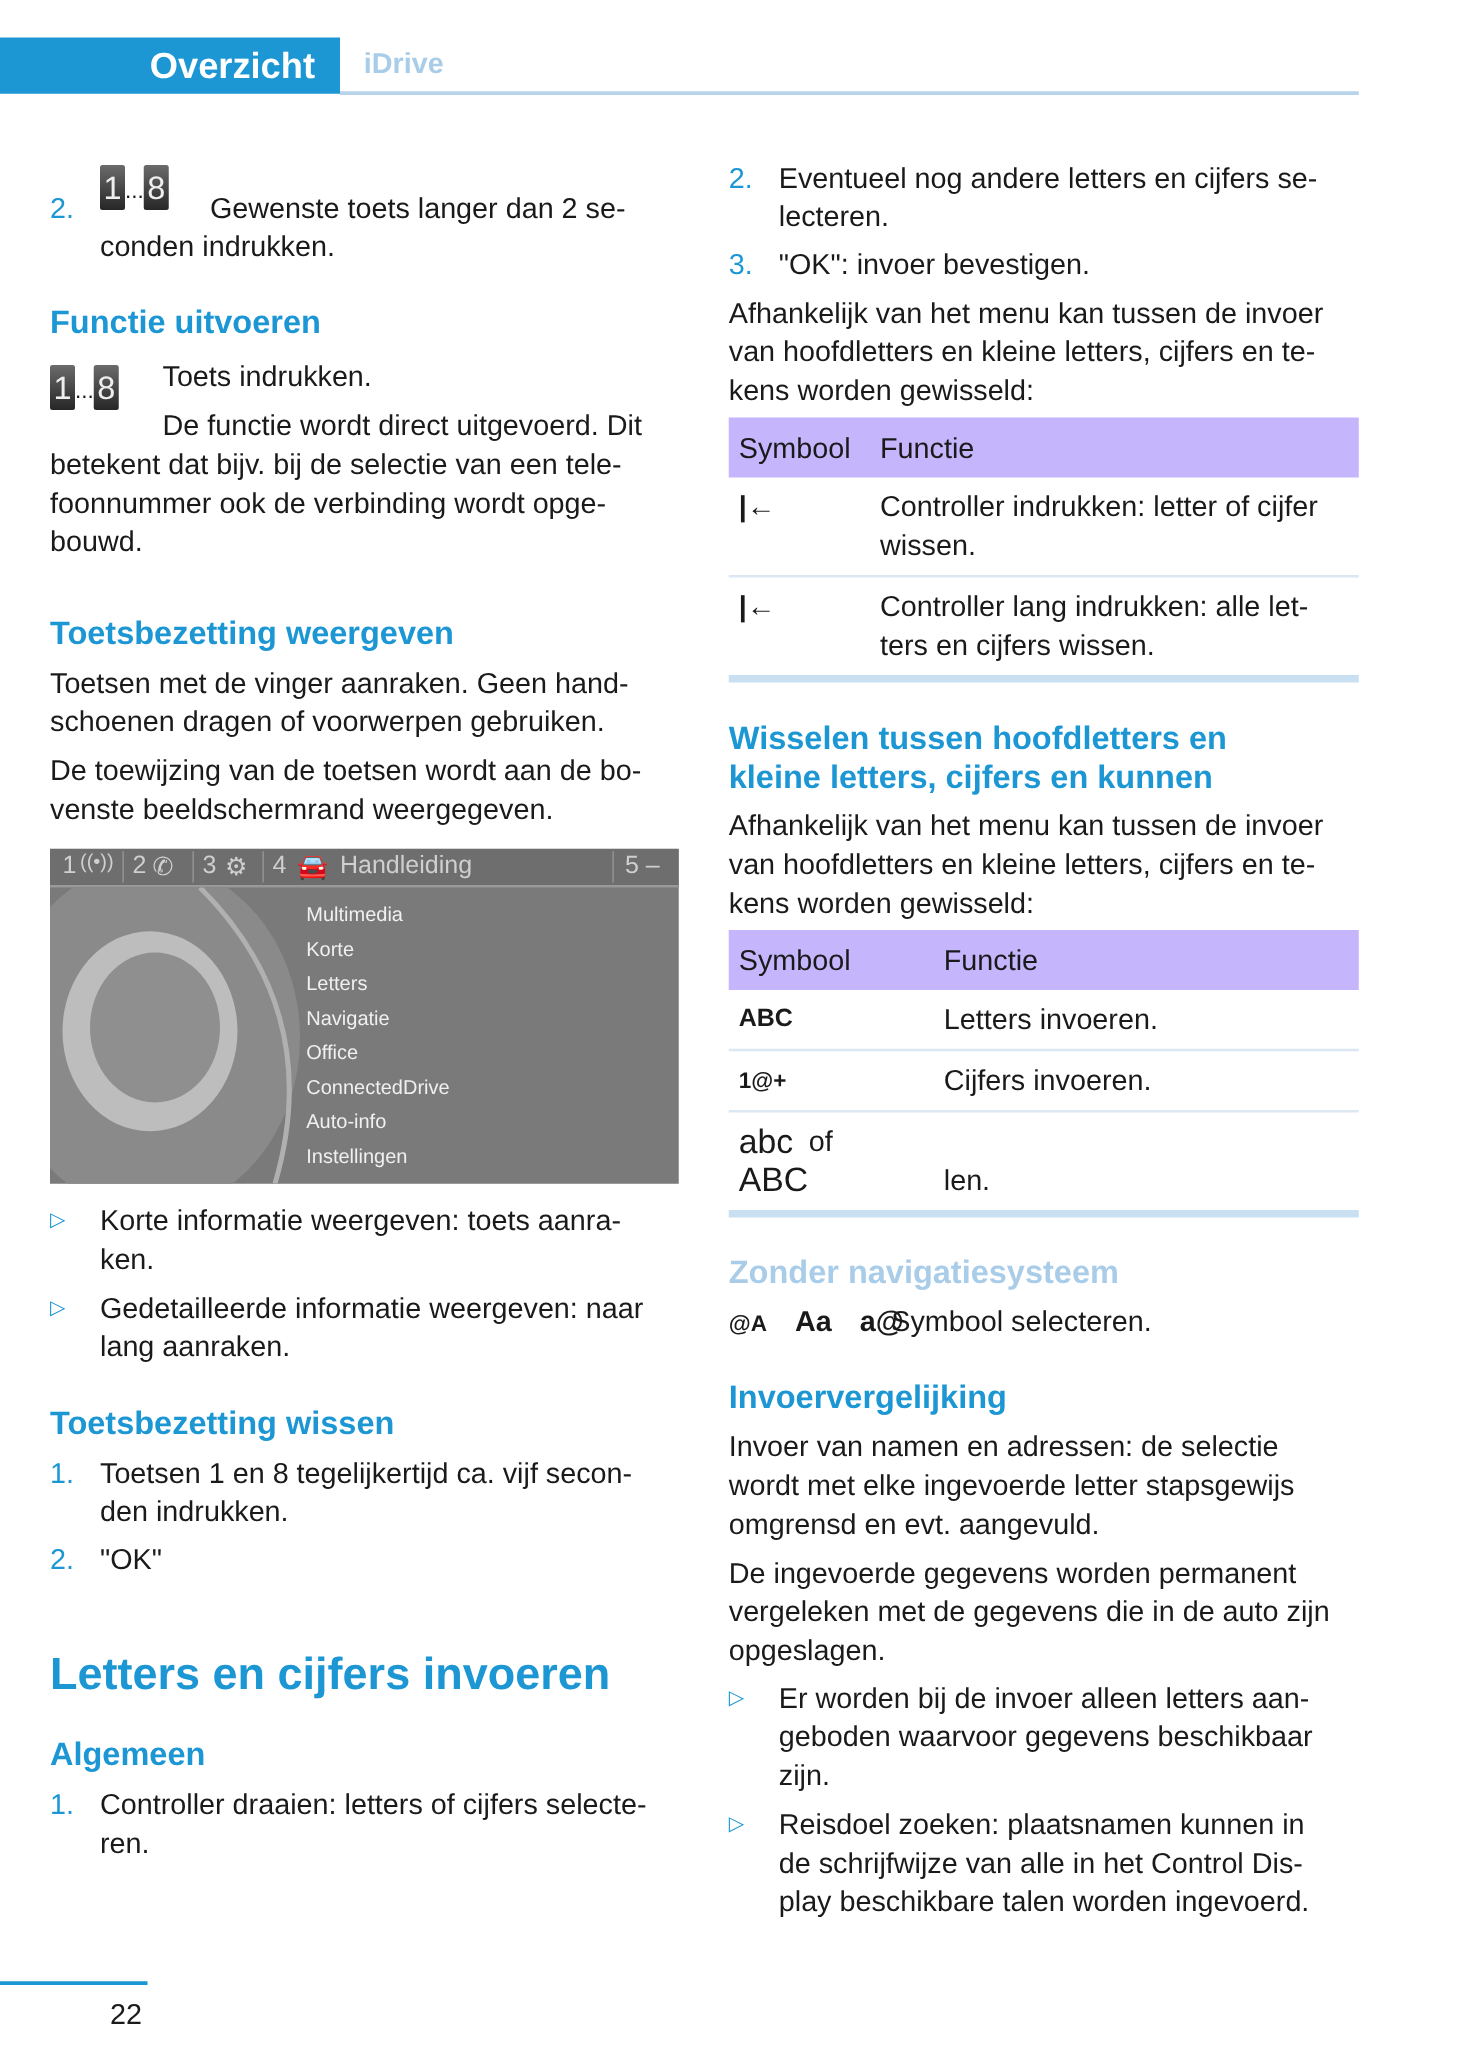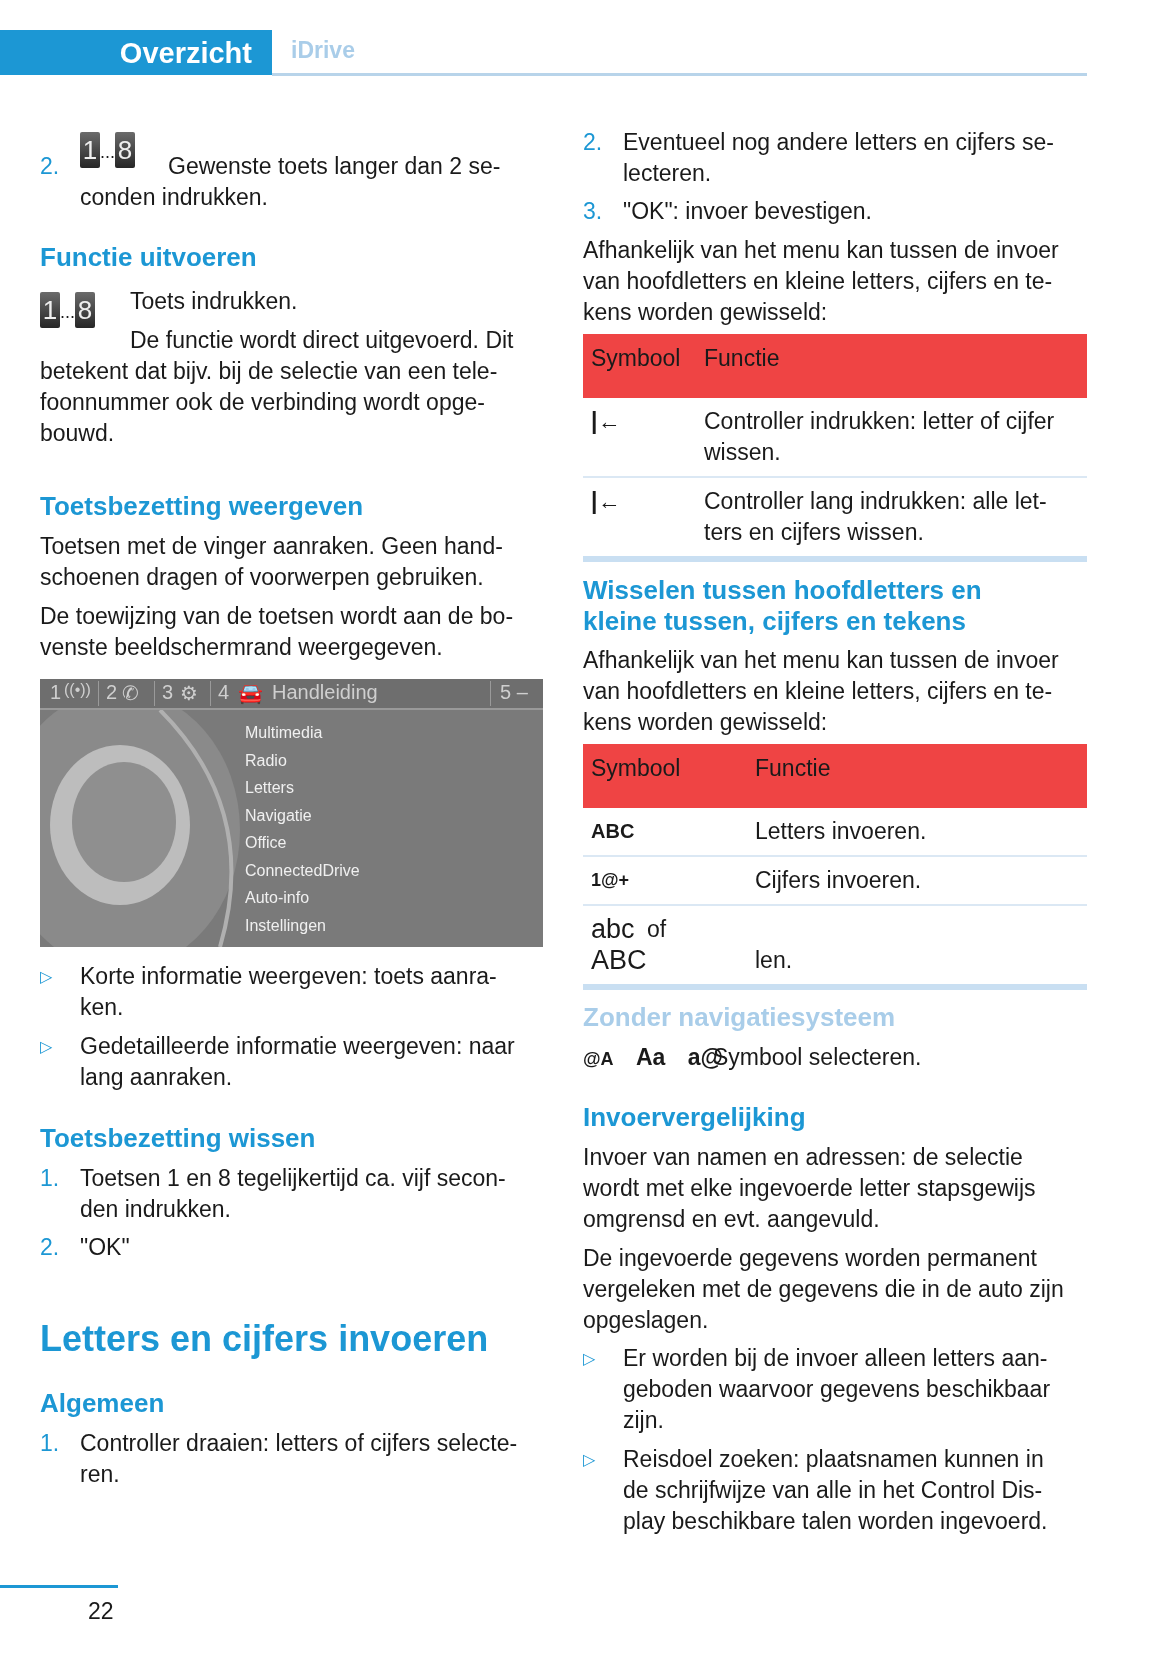--- a/index.html
+++ b/index.html
@@ -21,21 +21,21 @@
   .num { position:absolute; left:0; color:#1c97d4; font-size:23px; line-height:31px; }
   .tri { position:absolute; left:0; color:#1c97d4; font-size:16px; line-height:31px; }
   .ind { left:40px; }
 
   .key { display:inline-block; width:20px; height:36px; background:linear-gradient(#6b6b6b,#262626);
          color:#eee; font-size:26px; line-height:36px; text-align:center; vertical-align:middle;
          border-radius:2px; }
   .dots { font-size:18px; vertical-align:bottom; }
 
   .tbl { position:absolute; left:0; width:504px; }
-  .tbl .head { background:#ef4444; height:64px; position:relative; }
+  .tbl .head { background:#c4b5fd; height:48px; position:relative; }
   .tbl .row { position:relative; border-bottom:2px solid #dbe8f4; }
   .tbl .row.last { border-bottom:6px solid #c9dff2; }
   .tbl .cell { position:absolute; font-size:23px; line-height:31px; }
 
   .screen { position:absolute; left:40px; top:679px; width:503px; height:268px; background:#7a7a7a; overflow:hidden; }
   .screen .bar { position:absolute; left:0; top:0; width:100%; height:29px; background:#6e6e6e; border-bottom:2px solid #999; }
   .screen .bar span { position:absolute; top:2px; color:#cfcfcf; font-size:20px; }
   .screen .sep { position:absolute; top:2px; width:1px; height:25px; background:#9a9a9a; }
   .screen .menu { position:absolute; left:205px; top:40px; }
   .screen .menu div { color:#f0f0f0; font-size:16px; line-height:27.5px; }
@@ -94,21 +94,21 @@
     <span style="left:460px">5 –</span>
   </div>
   <svg style="position:absolute; left:0; top:31px" width="260" height="237">
     <ellipse cx="80" cy="120" rx="120" ry="140" fill="#8a8a8a"></ellipse>
     <ellipse cx="80" cy="115" rx="70" ry="80" fill="#bdbdbd"></ellipse>
     <ellipse cx="84" cy="112" rx="52" ry="60" fill="#8f8f8f"></ellipse>
     <path d="M120 0 Q220 100 180 237" stroke="#b0b0b0" stroke-width="4" fill="none"></path>
   </svg>
   <div class="menu">
     <div>Multimedia</div>
-    <div>Radio</div>
+    <div>Korte</div>
     <div>Letters</div>
     <div>Navigatie</div>
     <div>Office</div>
     <div>ConnectedDrive</div>
     <div>Auto-info</div>
     <div>Instellingen</div>
   </div>
 </div>
 
 <div class="col col-left">
@@ -155,21 +155,21 @@
       <div class="cell" style="left:121px; top:39px">wissen.</div>
     </div>
     <div class="row last" style="height:78px">
       <div class="cell" style="left:8px; top:8px; font-weight:bold">|←</div>
       <div class="cell" style="left:121px; top:8px">Controller lang indrukken: alle let-</div>
       <div class="cell" style="left:121px; top:39px">ters en cijfers wissen.</div>
     </div>
   </div>
 
   <div class="h2" style="left:0; top:575px">Wisselen tussen hoofdletters en</div>
-  <div class="h2" style="left:0; top:606px">kleine tussen, cijfers en tekens</div>
+  <div class="h2" style="left:0; top:606px">kleine letters, cijfers en kunnen</div>
   <div class="t" style="left:0; top:645px">Afhankelijk van het menu kan tussen de invoer</div>
   <div class="t" style="left:0; top:676px">van hoofdletters en kleine letters, cijfers en te-</div>
   <div class="t" style="left:0; top:707px">kens worden gewisseld:</div>
 
   <div class="tbl" style="top:744px">
     <div class="head">
       <div class="cell" style="left:8px; top:9px">Symbool</div>
       <div class="cell" style="left:172px; top:9px">Functie</div>
     </div>
     <div class="row" style="height:47px">

